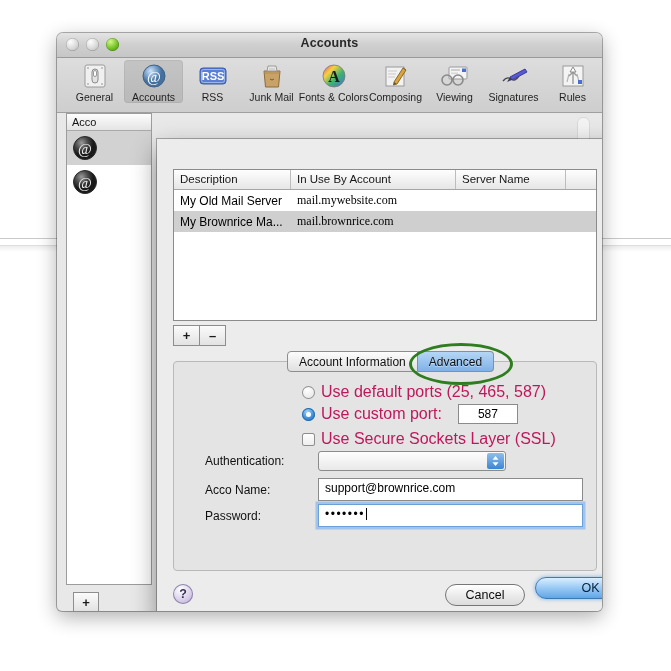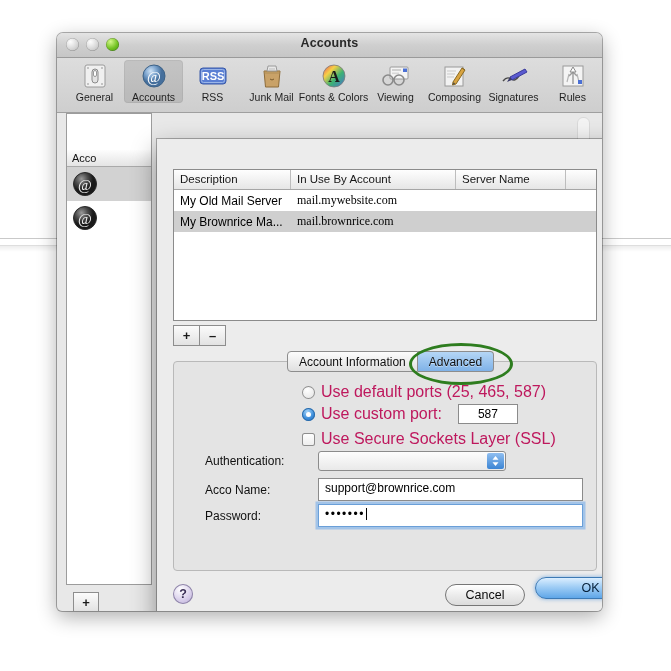--- a/index.html
+++ b/index.html
@@ -148,21 +148,21 @@
   .pushbtn.default{background:linear-gradient(to bottom,#dbeeff,#9fcdf5 45%,#5fa6e8);
     border:1px solid #3d7ab5;color:#06203a;
     box-shadow:0 0 4px rgba(80,150,220,.7);}
 
   
   .bgpane{position:absolute;left:0;top:77px;width:545px;bottom:0;}
   .bg-sidebar{position:absolute;left:9px;top:3px;width:84px;height:470px;
     background:#fff;border:1px solid #9c9c9c;}
   .bg-sb-head{height:17px;background:linear-gradient(to bottom,#fdfdfd,#e4e4e4);
     border-bottom:1px solid #aaa;font-size:11px;color:#111;padding:2px 0 0 5px;
-    overflow:hidden;white-space:nowrap;box-sizing:border-box;margin-top:36px;}
+    overflow:hidden;white-space:nowrap;box-sizing:border-box;}
   .bg-acct{height:34px;display:flex;align-items:center;padding-left:4px;}
   .bg-acct.sel{background:#d2d2d2;}
   .bg-plus{position:absolute;left:16px;bottom:-1px;width:24px;height:18px;
     background:linear-gradient(to bottom,#fbfbfb,#e2e2e2);border:1px solid #8d8d8d;
     display:flex;align-items:center;justify-content:center;font-size:13px;font-weight:bold;color:#1a1a1a;}
   .bg-right{position:absolute;left:100px;top:3px;right:10px;bottom:20px;}
   .ghost{position:absolute;font-size:12px;color:#c3c3c3;white-space:nowrap;}
   .bg-detailbox{position:absolute;left:12px;top:40px;right:12px;height:400px;
     border:1px solid #dcdcdc;border-radius:4px;}
   .bg-scroll{position:absolute;right:2px;top:4px;width:11px;height:440px;
@@ -262,44 +262,44 @@
               </defs>
             <circle cx="13" cy="13" r="11" fill="url(#fcg)" stroke="#7a7a7a" stroke-width="0.8"></circle>
             <text x="13" y="19" font-size="16" font-weight="bold" font-family="'Liberation Serif',serif" fill="#1a1a1a" text-anchor="middle">A</text>
           </svg>
         </div>
         <div class="tblabel">Fonts &amp; Colors</div>
       </div>
 
       <div class="tbitem">
         <div class="tbicon">
+          <svg width="26" height="26" viewBox="0 0 26 26">
+            <rect x="3" y="4" width="18" height="19" fill="#f2f2f2" stroke="#9a9a9a"></rect>
+            <path d="M5 8 L14 8 M5 11 L13 11 M5 14 L12 14" stroke="#c9c9c9"></path>
+            <path d="M11 19 L20 5 L23 7 L14 21 L10.5 22 Z" fill="#d9a441" stroke="#8a6a22"></path>
+            <path d="M20 5 L23 7" stroke="#8a6a22"></path>
+            <path d="M10.5 22 L11.6 19.3 L13.2 20.4 Z" fill="#4a4a4a"></path>
+          </svg>
+        </div>
+        <div class="tblabel">Composing</div>
+      </div>
+
+      <div class="tbitem">
+        <div class="tbicon">
           <svg width="30" height="24" viewBox="0 0 30 24">
             <rect x="9" y="3" width="18" height="12" rx="1" fill="#f4f4f4" stroke="#9a9a9a"></rect>
             <rect x="11" y="5" width="9" height="2" fill="#d0d0d0"></rect>
             <rect x="11" y="8.5" width="7" height="1.6" fill="#d8d8d8"></rect>
             <rect x="22" y="4.5" width="4" height="3.5" fill="#4a6fd4"></rect>
             <circle cx="7" cy="16" r="5" fill="none" stroke="#8a8a8a" stroke-width="1.6"></circle>
             <circle cx="18" cy="16" r="5" fill="none" stroke="#8a8a8a" stroke-width="1.6"></circle>
             <path d="M12 15 L13 15" stroke="#8a8a8a" stroke-width="1.6"></path>
           </svg>
         </div>
         <div class="tblabel">Viewing</div>
-      </div>
-
-      <div class="tbitem">
-        <div class="tbicon">
-          <svg width="26" height="26" viewBox="0 0 26 26">
-            <rect x="3" y="4" width="18" height="19" fill="#f2f2f2" stroke="#9a9a9a"></rect>
-            <path d="M5 8 L14 8 M5 11 L13 11 M5 14 L12 14" stroke="#c9c9c9"></path>
-            <path d="M11 19 L20 5 L23 7 L14 21 L10.5 22 Z" fill="#d9a441" stroke="#8a6a22"></path>
-            <path d="M20 5 L23 7" stroke="#8a6a22"></path>
-            <path d="M10.5 22 L11.6 19.3 L13.2 20.4 Z" fill="#4a4a4a"></path>
-          </svg>
-        </div>
-        <div class="tblabel">Composing</div>
       </div>
 
       <div class="tbitem">
         <div class="tbicon">
           <svg width="30" height="24" viewBox="0 0 30 24">
             <path d="M4 17 q4 -5 8 -2 q4 3 8 -3" stroke="#4a4a4a" stroke-width="1.4" fill="none"></path>
             <path d="M11 13 L26 5 L28 8 L13 16 Z" fill="#5a5ad0" stroke="#3a3a9a"></path>
             <path d="M11 13 L13 16 L8 18 Z" fill="#3a3a6a"></path>
           </svg>
         </div>

